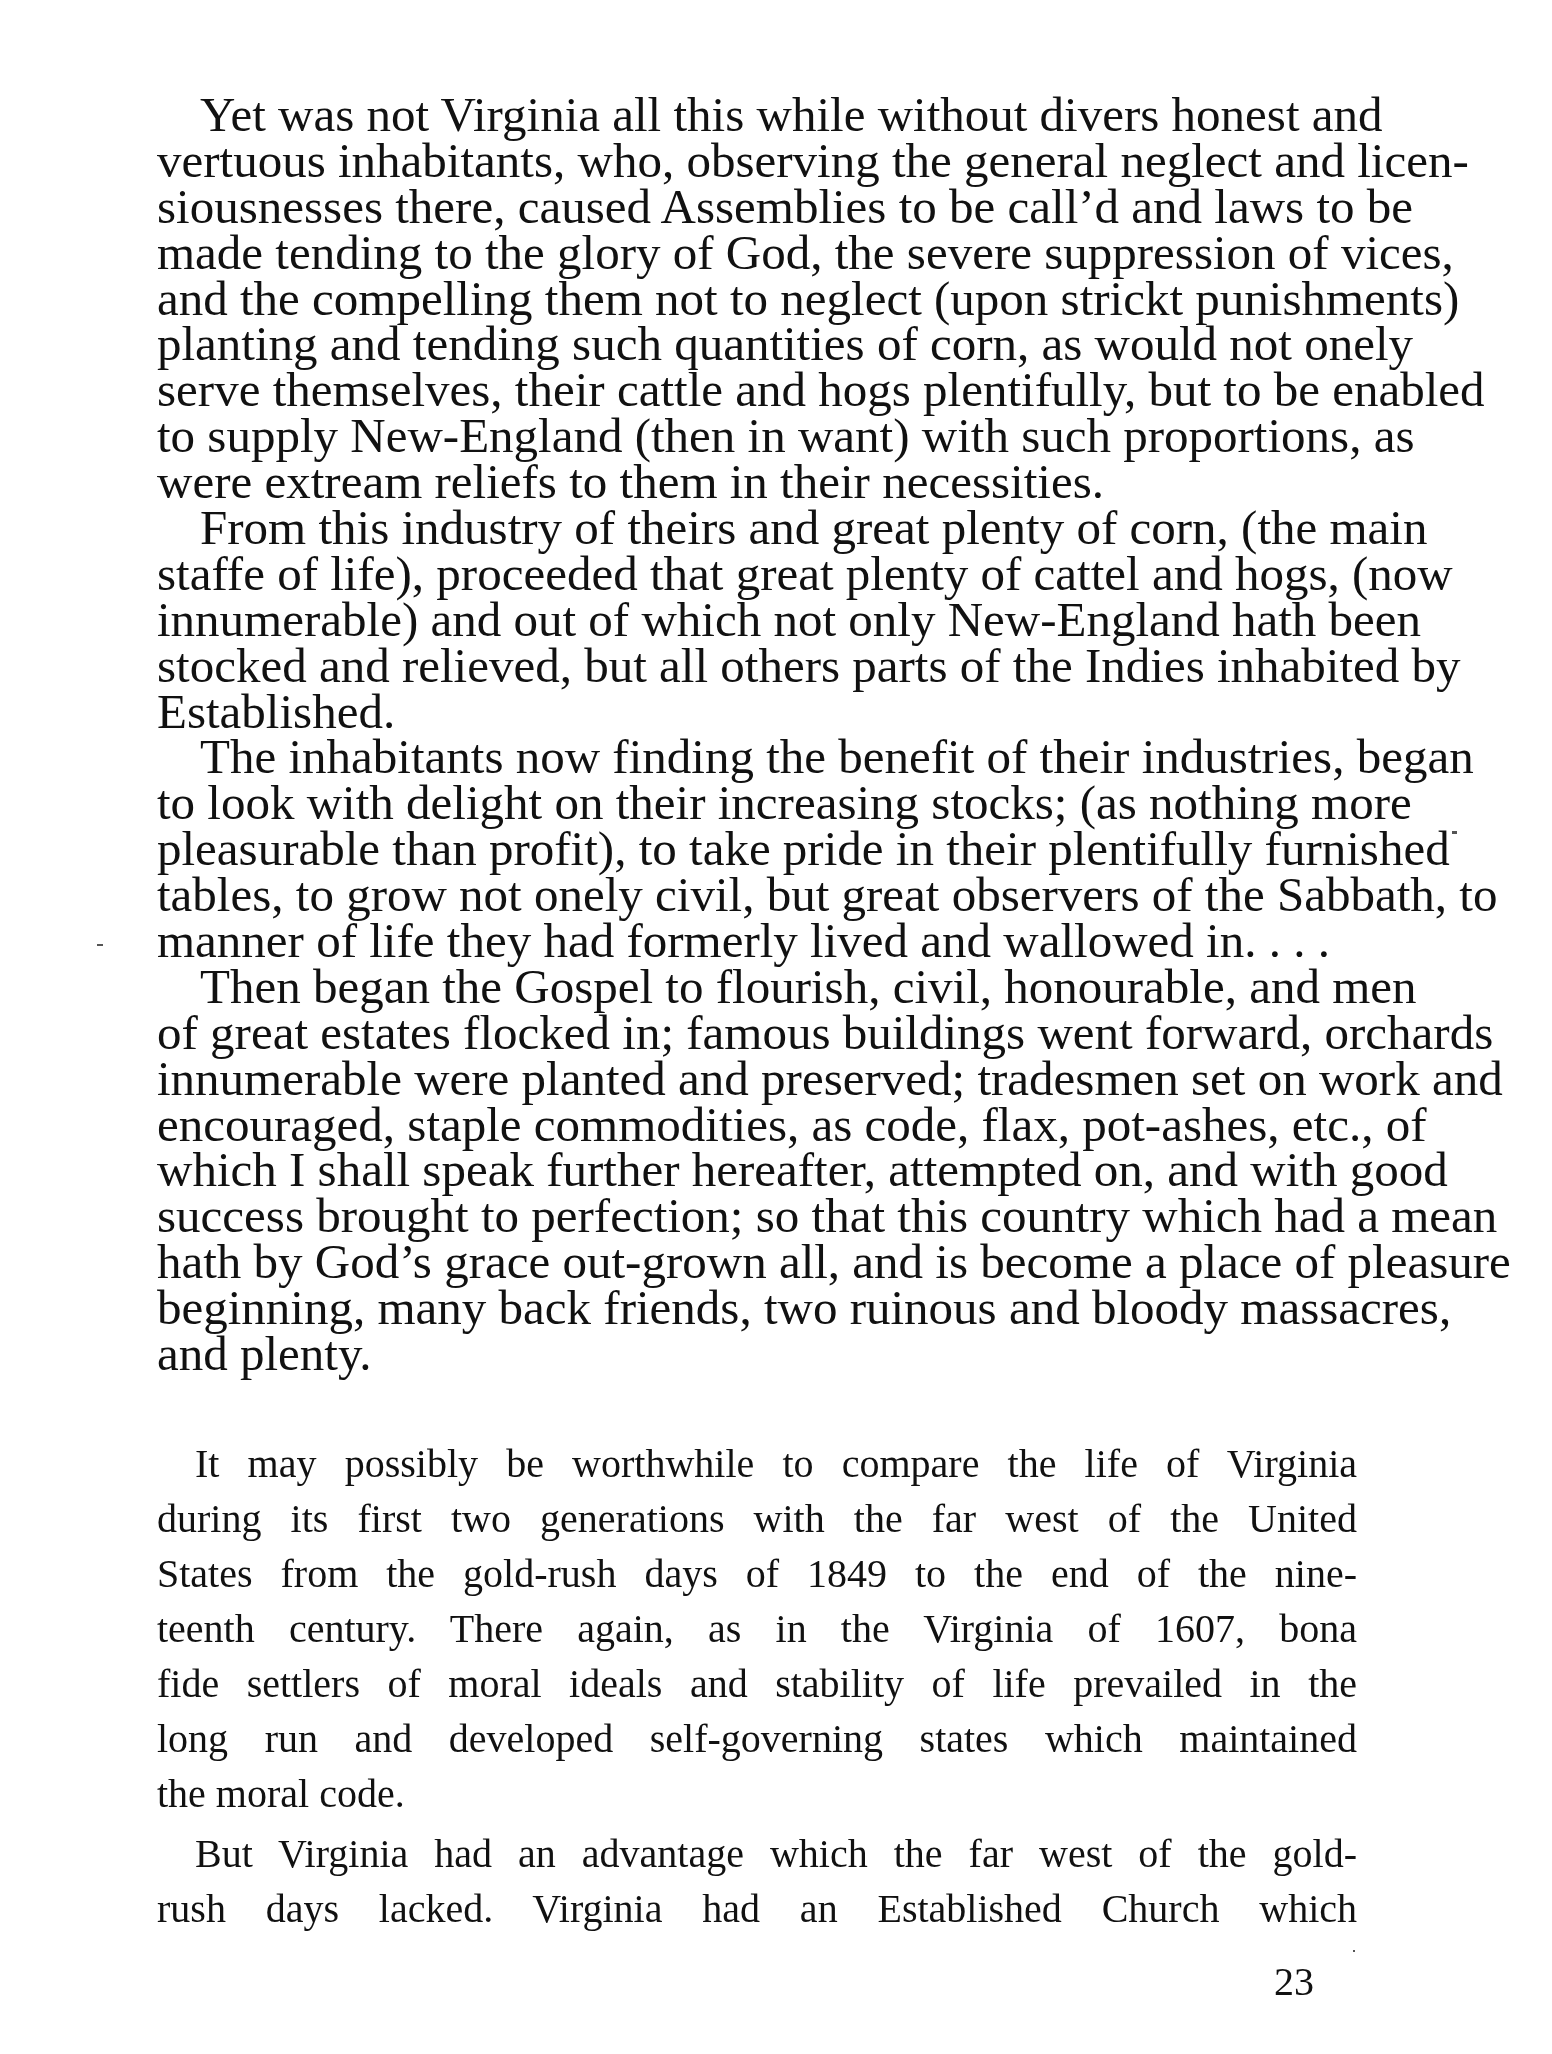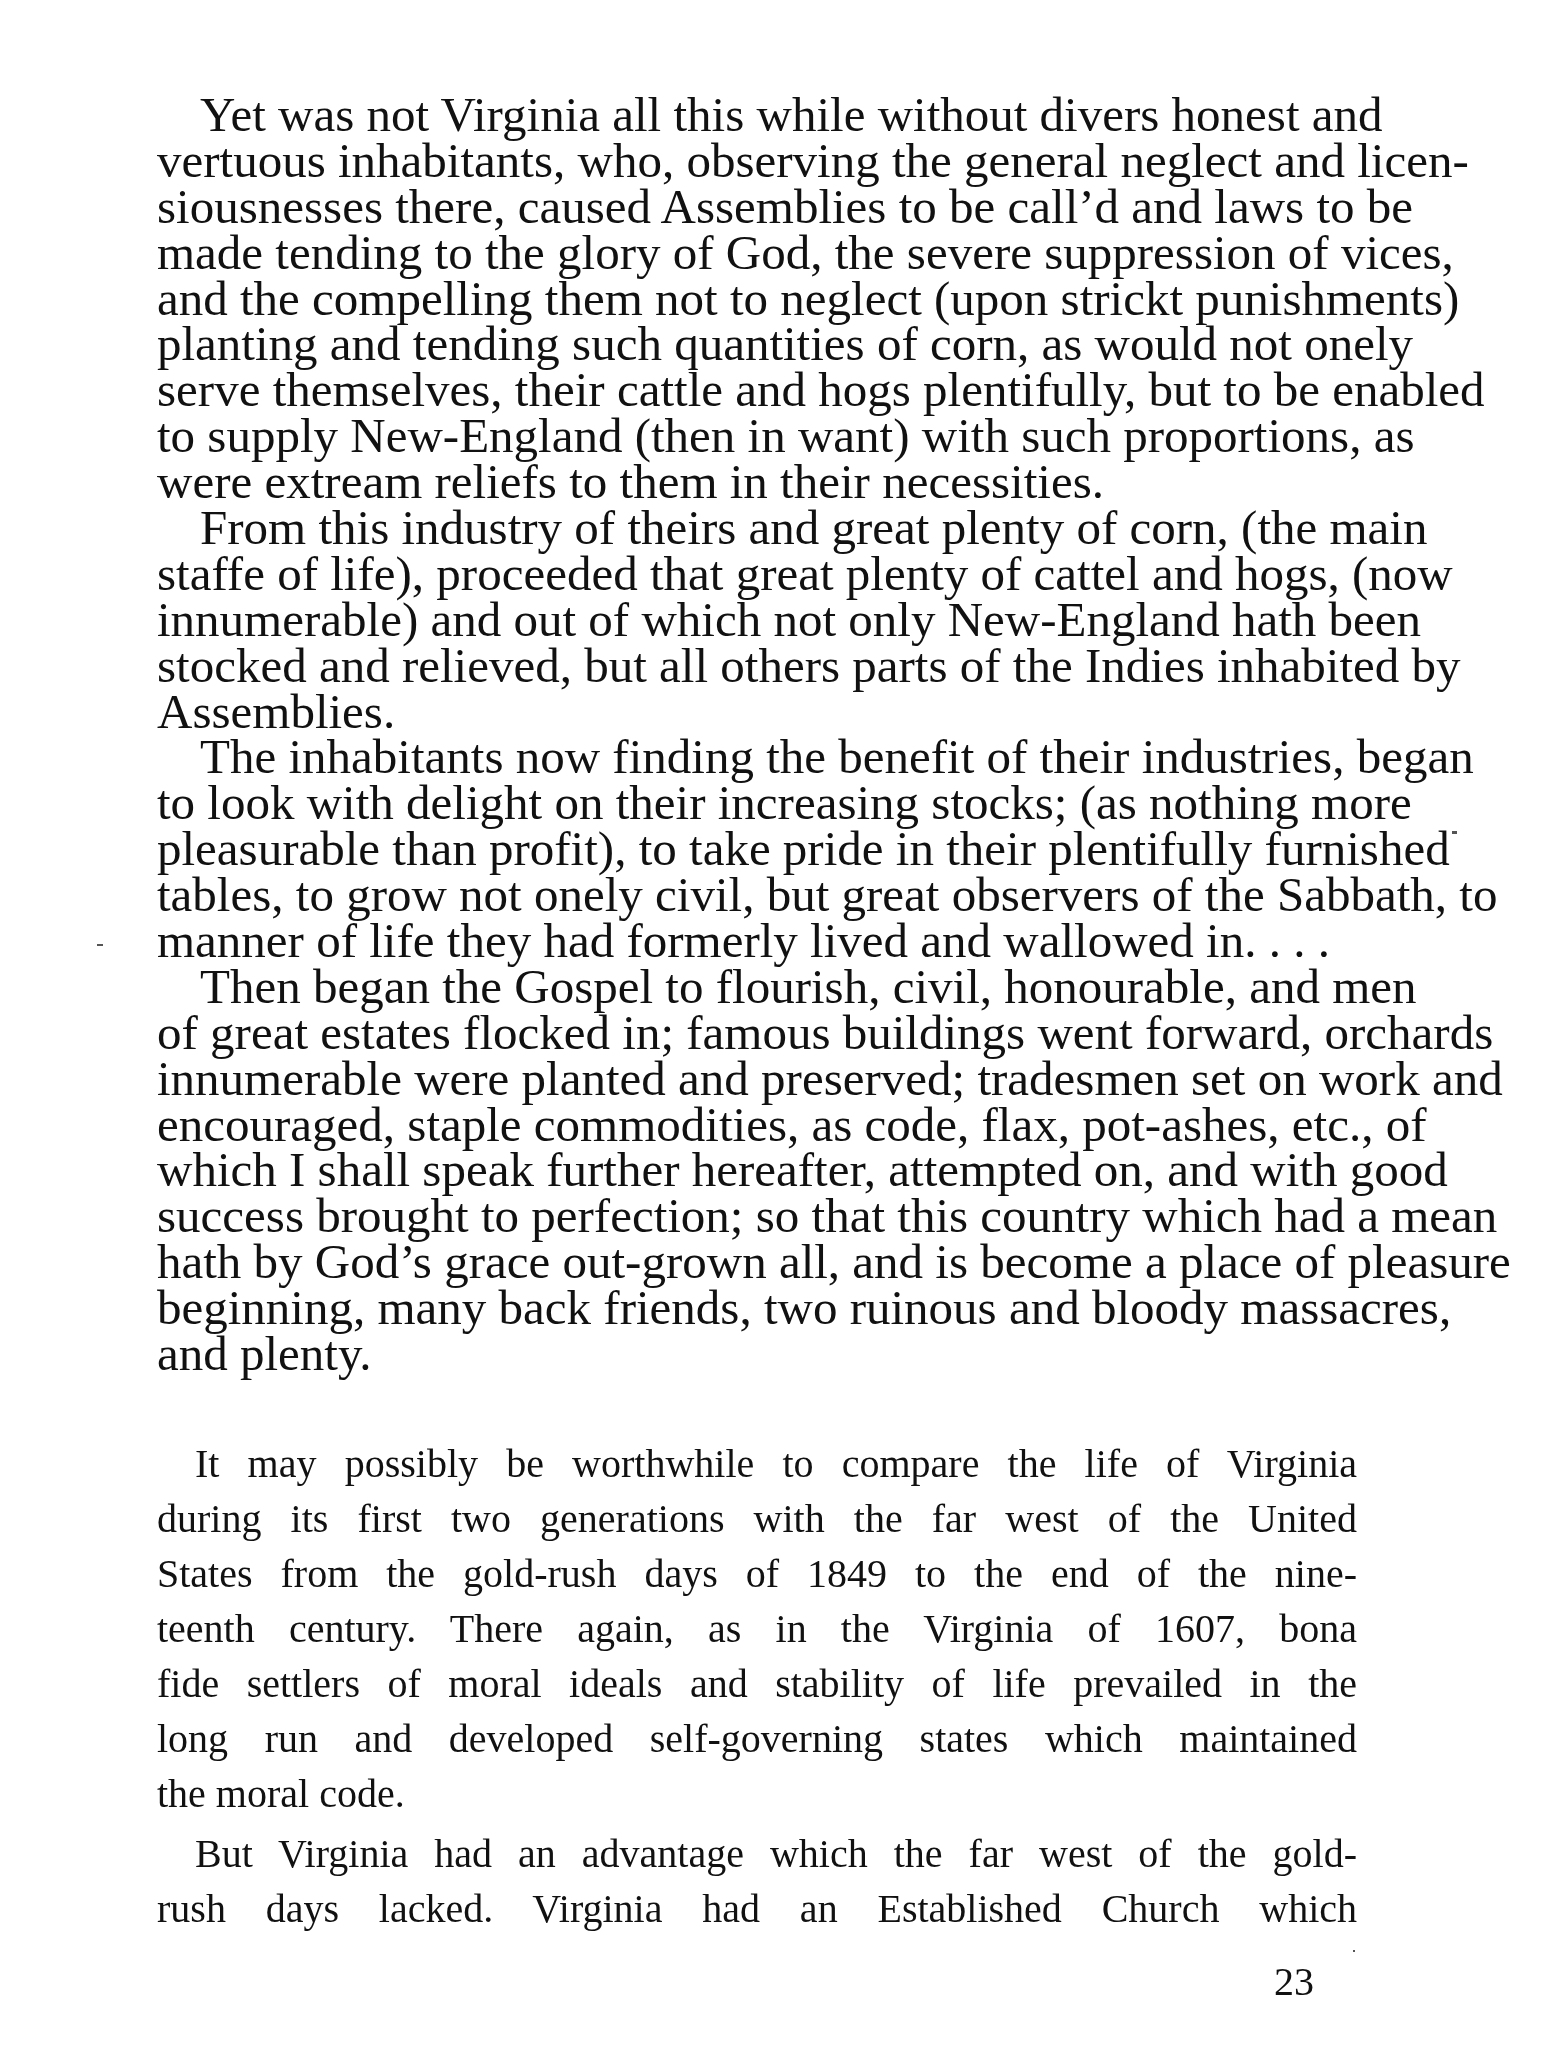--- a/index.html
+++ b/index.html
@@ -94,21 +94,21 @@
     <div class="line">and the compelling them not to neglect (upon strickt punishments)</div>
     <div class="line">planting and tending such quantities of corn, as would not onely</div>
     <div class="line">serve themselves, their cattle and hogs plentifully, but to be enabled</div>
     <div class="line">to supply New-England (then in want) with such proportions, as</div>
     <div class="line last">were extream reliefs to them in their necessities.</div>
 
     <div class="line indent">From this industry of theirs and great plenty of corn, (the main</div>
     <div class="line">staffe of life), proceeded that great plenty of cattel and hogs, (now</div>
     <div class="line">innumerable) and out of which not only New-England hath been</div>
     <div class="line">stocked and relieved, but all others parts of the Indies inhabited by</div>
-    <div class="line last">Assemblies.</div>
+    <div class="line last">Established.</div>
 
     <div class="line indent">The inhabitants now finding the benefit of their industries, began</div>
     <div class="line">to look with delight on their increasing stocks; (as nothing more</div>
     <div class="line">pleasurable than profit), to take pride in their plentifully furnished</div>
     <div class="line">tables, to grow not onely civil, but great observers of the Sabbath, to</div>
     <div class="line last">manner of life they had formerly lived and wallowed in. . . .</div>
 
     <div class="line indent">Then began the Gospel to flourish, civil, honourable, and men</div>
     <div class="line">of great estates flocked in; famous buildings went forward, orchards</div>
     <div class="line">innumerable were planted and preserved; tradesmen set on work and</div>

